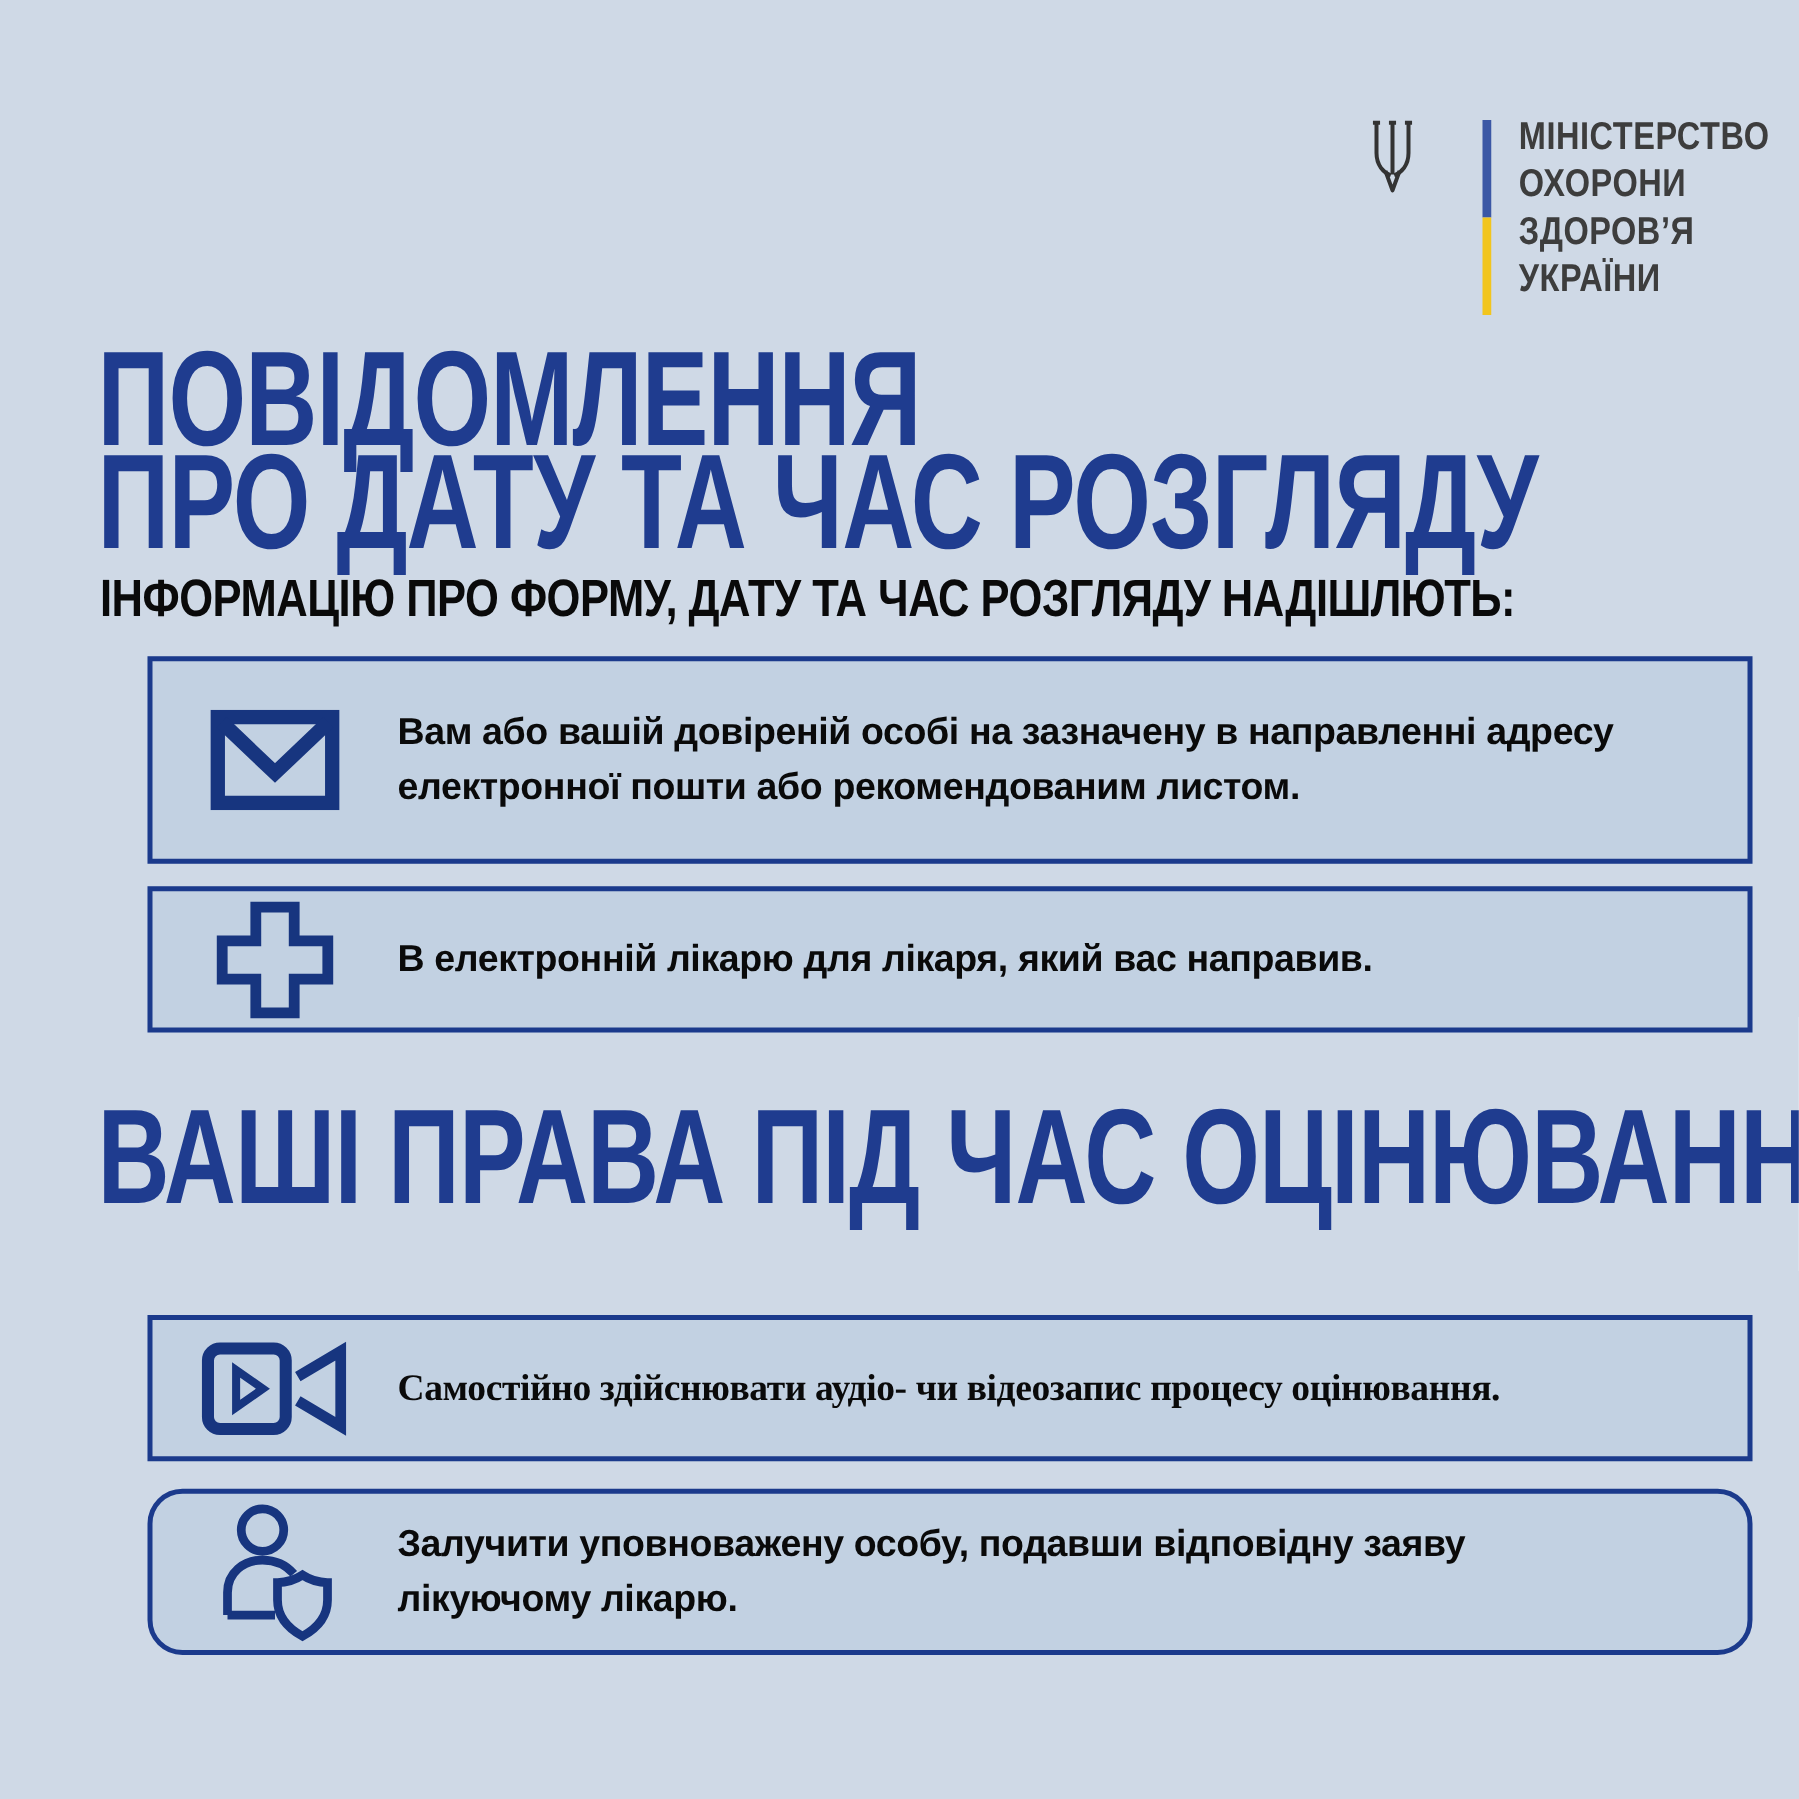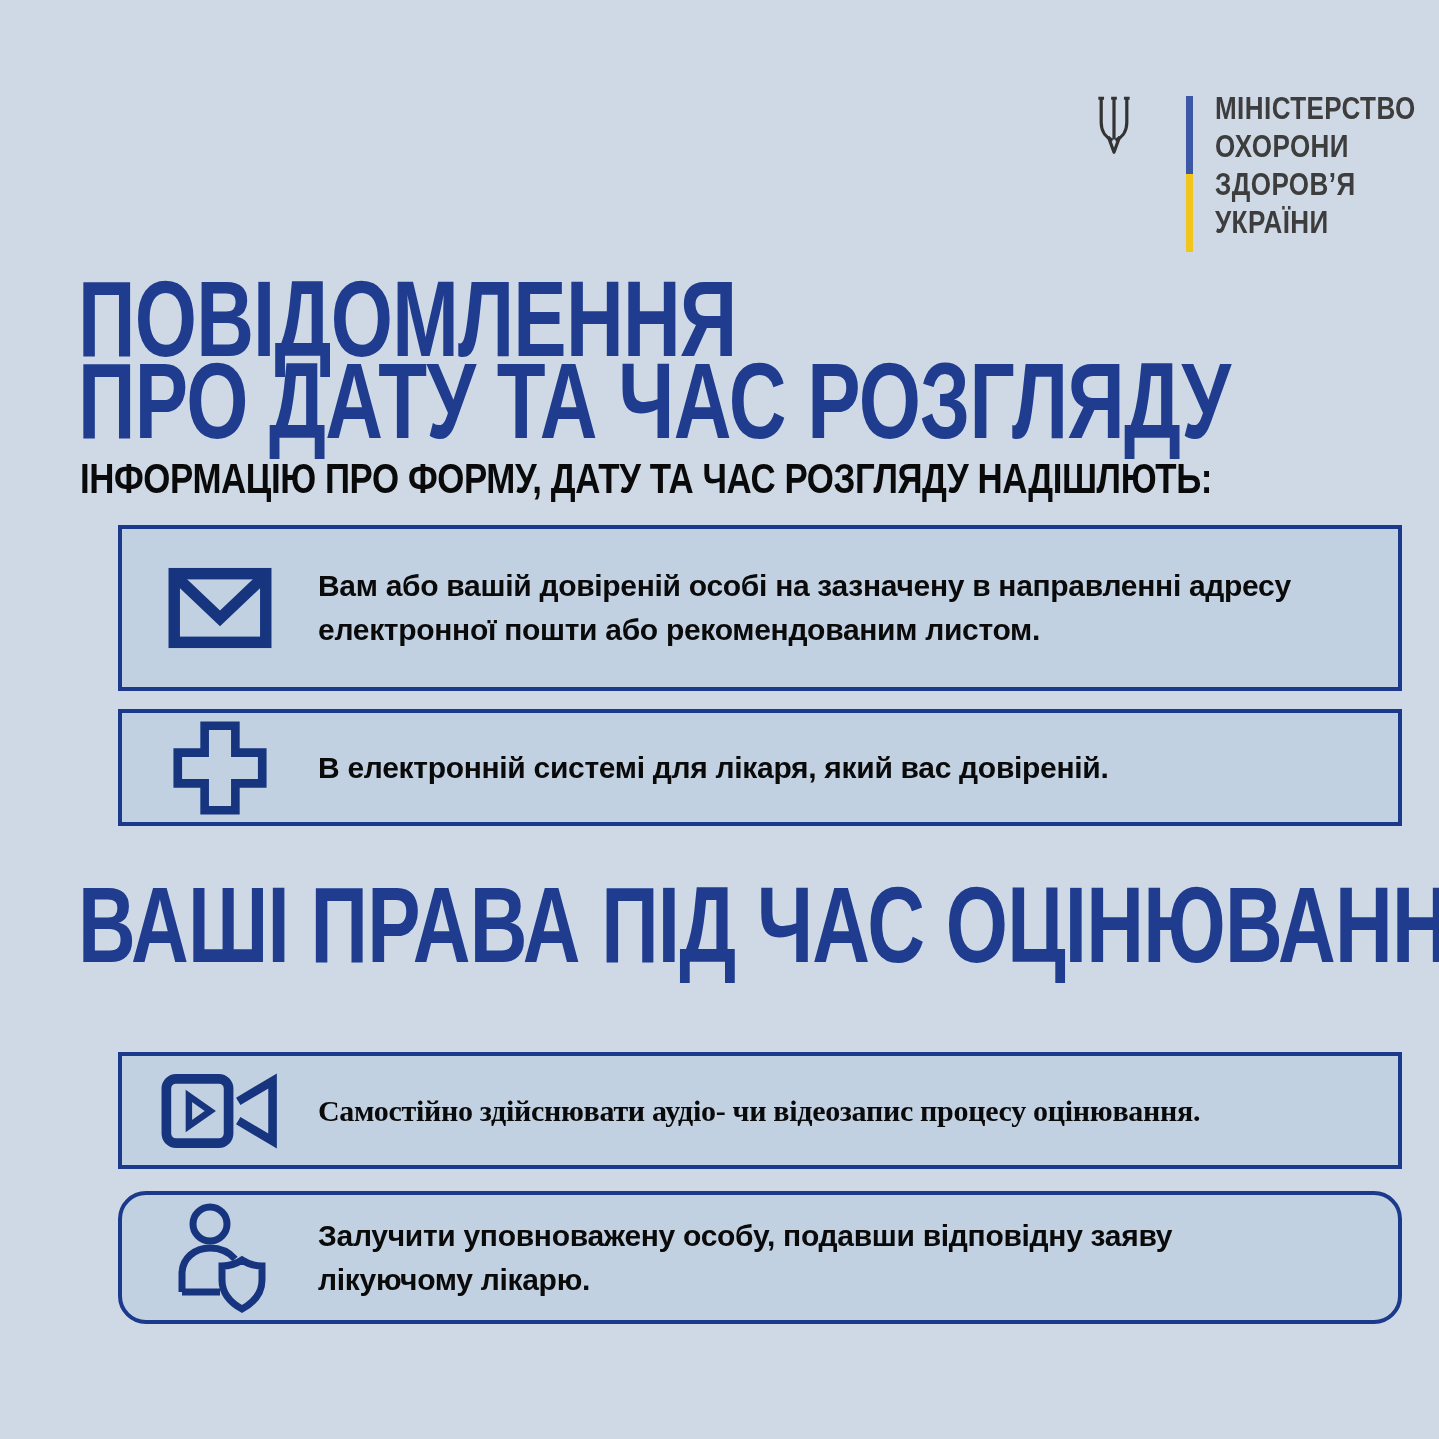--- a/index.html
+++ b/index.html
@@ -144,21 +144,21 @@
     </div>
     <div class="box-text">Вам або вашій довіреній особі на зазначену в направленні адресу електронної пошти або рекомендованим листом.</div>
   </div>
 
   <div class="info-box" id="box2">
     <div class="icon-cell">
       <svg class="ic" width="96" height="96" viewBox="0 0 100 100">
         <path d="M34 6 H66 V34 H94 V66 H66 V94 H34 V66 H6 V34 H34 Z" stroke-width="9" stroke-linejoin="round"></path>
       </svg>
     </div>
-    <div class="box-text">В електронній системі для лікаря, який вас довіреній.</div>
+    <div class="box-text">В електронній лікарю для лікаря, який вас направив.</div>
   </div>
 
   <h1 class="big-title" id="title2">
     <span class="line">ВАШІ ПРАВА ПІД ЧАС ОЦІНЮВАННЯ</span>
   </h1>
 
 
   <div class="info-box" id="box3">
     <div class="icon-cell">
       <svg class="ic" width="118" height="78" viewBox="0 0 110 70">

